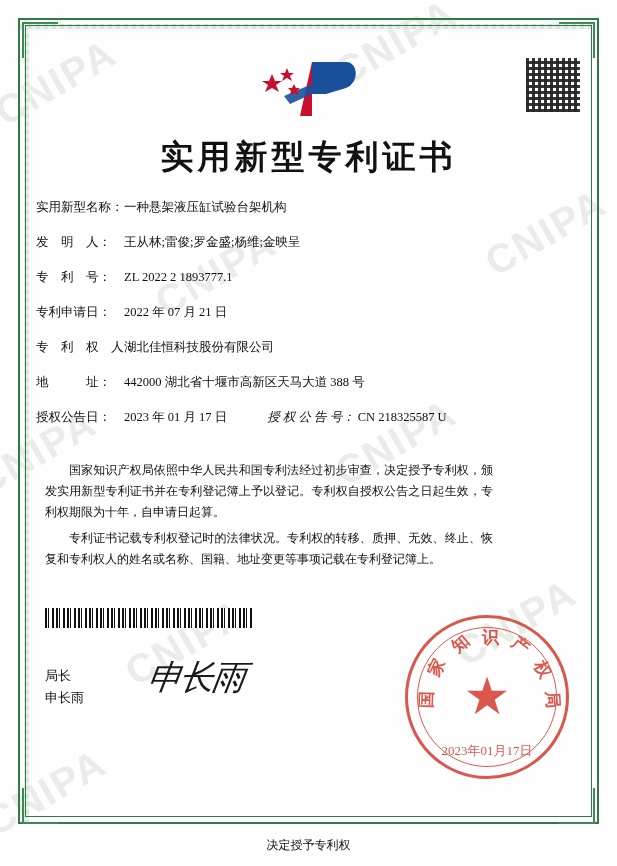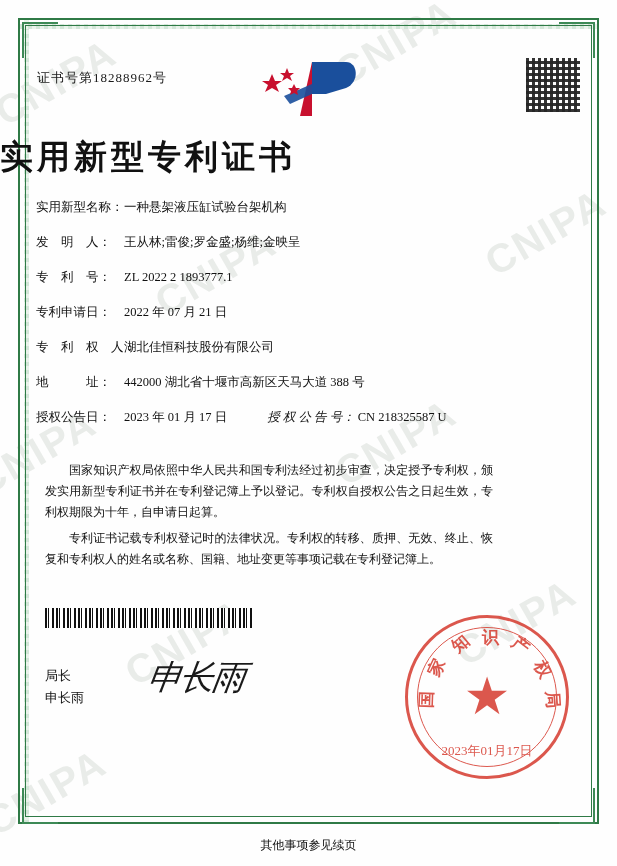--- a/index.html
+++ b/index.html
@@ -97,21 +97,21 @@
   }
   .logo{
     position:absolute;
     left:50%;top:58px;
     transform:translateX(-50%);
     width:110px;height:62px;
   }
   .title{
     position:absolute;
     left:0;right:0;top:135px;
-    text-align:left;
+    text-align:center;
     font-size:33px;
     font-weight:bold;
     letter-spacing:4px;
     color:#111;
     font-family:"Liberation Serif", serif;
   }
 
   
   .fields{
     position:absolute;
@@ -253,21 +253,20 @@
   <div class="wm wm9">CNIPA</div>
 
   <div class="border-pattern"></div>
   <div class="border-outer"></div>
   <div class="border-inner"></div>
   <div class="corner c-tl"></div>
   <div class="corner c-tr"></div>
   <div class="corner c-bl"></div>
   <div class="corner c-br"></div>
 
-  <div class="cert-no">证书号第18288962号</div>
 
   <div class="qr"></div>
 
   <div class="logo">
     <svg width="110" height="62" viewBox="0 0 110 62">
       <path d="M58 4 L92 4 C104 4 106 24 92 30 L72 36 L58 36 Z" fill="#1a4f9c"></path>
       <path d="M58 4 L58 58 L46 58 Z" fill="#c8102e"></path>
       <path d="M30 38 L58 26 L58 36 L36 46 Z" fill="#1a4f9c" opacity="0.9"></path>
       <polygon points="18,16 21,23 28,23 22,27 25,34 18,30 11,34 14,27 8,23 15,23" fill="#c8102e"></polygon>
       <polygon points="33,10 35,15 40,15 36,18 38,23 33,20 28,23 30,18 26,15 31,15" fill="#c8102e"></polygon>
@@ -318,14 +317,14 @@
     <div class="seal-char" style="left:74px;top:8px;transform:rotate(0deg);">识</div>
     <div class="seal-char" style="left:44px;top:14px;transform:rotate(-40deg);">知</div>
     <div class="seal-char" style="left:20px;top:38px;transform:rotate(-65deg);">家</div>
     <div class="seal-char" style="left:10px;top:70px;transform:rotate(-88deg);">国</div>
     <div class="seal-char" style="left:104px;top:16px;transform:rotate(38deg);">产</div>
     <div class="seal-char" style="left:126px;top:40px;transform:rotate(62deg);">权</div>
     <div class="seal-char" style="left:136px;top:70px;transform:rotate(86deg);">局</div>
     <div class="seal-date">2023年01月17日</div>
   </div>
 
-  <div class="footnote">其他事项参见续页</div>
+  <div class="footnote">决定授予专利权</div>
 </div>
 
 </body></html>

